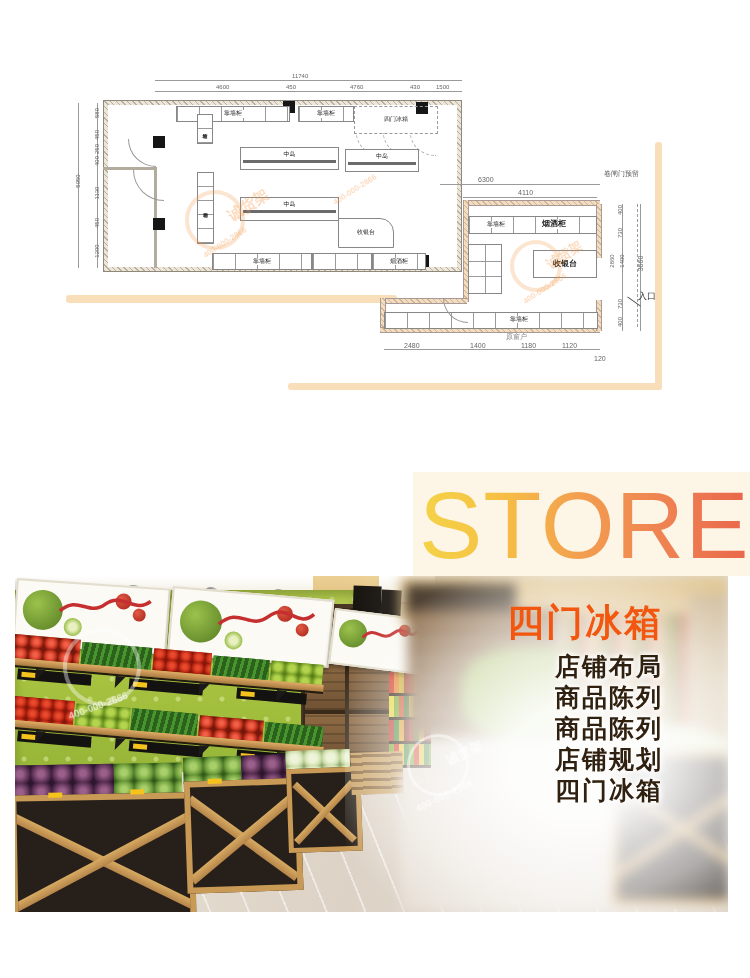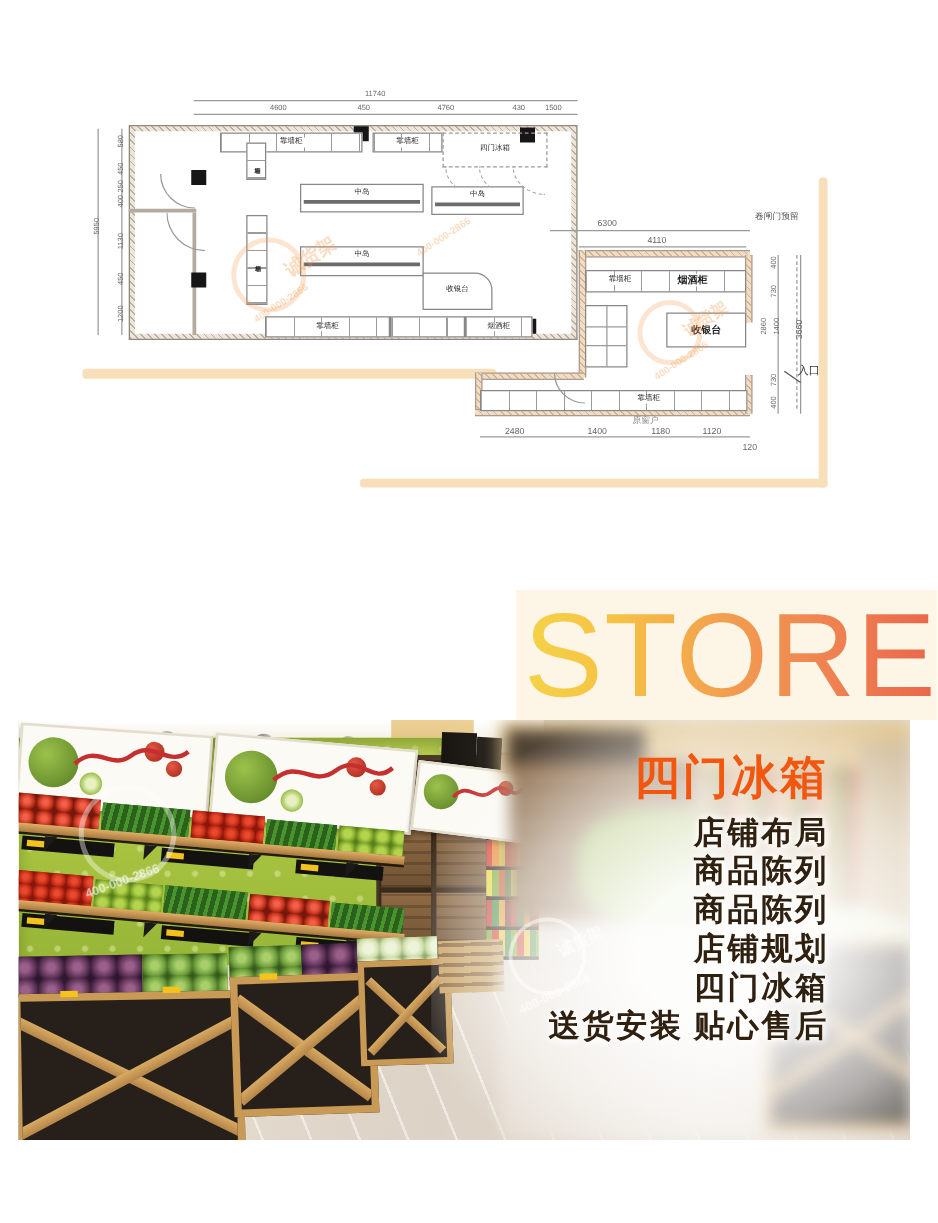--- a/index.html
+++ b/index.html
@@ -409,18 +409,17 @@
     <div class="a wmwhite" style="left:430px;top:168px;font-size:13px;transform:rotate(-26deg);">诚货架</div>
 
     <div class="a promo" style="top:28px;right:65px;width:420px;">
       <div class="t1">四门冰箱</div>
       <div style="margin-top:10px;">
         <div class="svc">店铺布局</div>
         <div class="svc">商品陈列</div>
         <div class="svc">商品陈列</div>
         <div class="svc">店铺规划</div>
         <div class="svc">四门冰箱</div>
-        <div class="svc">送货安装 贴心售后</div>
       </div>
     </div>
   </div>
 
 </div>
 
 </body></html>

